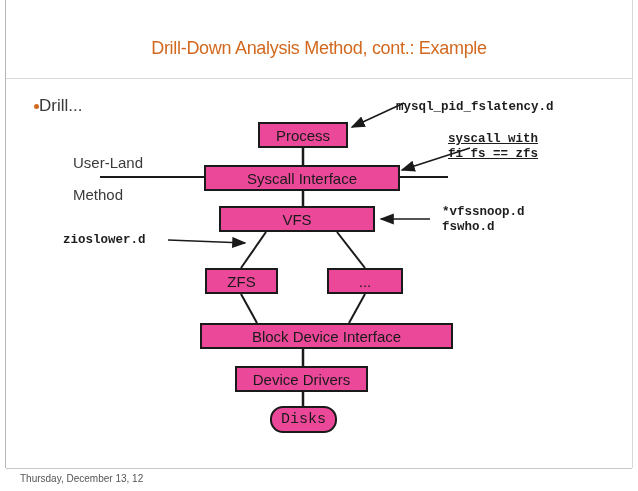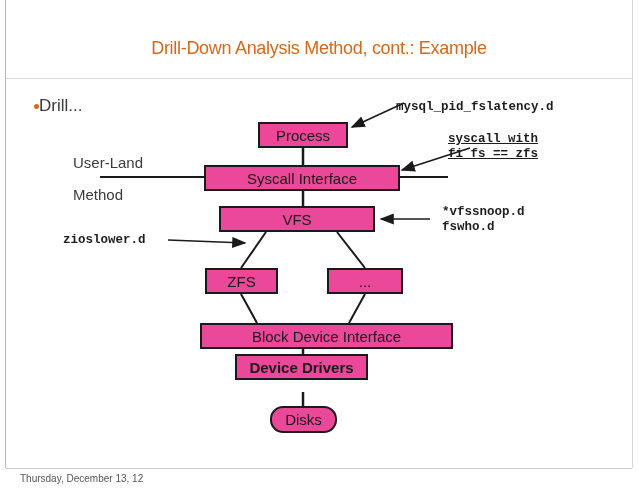--- a/index.html
+++ b/index.html
@@ -171,25 +171,25 @@
   </div>
 
   <div class="box" style="left:327px; top:268px; width:76px; height:26px;">
     <span>...</span>
   </div>
 
   <div class="box" style="left:200px; top:323px; width:253px; height:26px;">
     <span>Block Device Interface</span>
   </div>
 
-  <div class="box" style="left:235px; top:354px; width:133px; height:26px;font-weight:bold;">
+  <div class="box" style="left:235px; top:366px; width:133px; height:26px;">
     <span>Device Drivers</span>
   </div>
 
-  <div class="box rounded" style="left:270px; top:406px; width:67px; height:27px;">
+  <div class="box rounded" style="left:270px; top:406px; width:67px; height:27px;font-family:Liberation Mono, monospace;">
     <span>Disks</span>
   </div>
 
   <div class="plainlabel" style="left:73px; top:154px;">User-Land</div>
   <div class="plainlabel" style="left:73px; top:186px;">Method</div>
 
   <div class="mono" style="left:388px; top:100px;">mysql_pid_fslatency.d</div>
   <div class="mono" style="left:440px; top:132px;text-decoration:underline;">syscall with
 fi_fs == zfs</div>
   <div class="mono" style="left:434px; top:205px;">*vfssnoop.d

